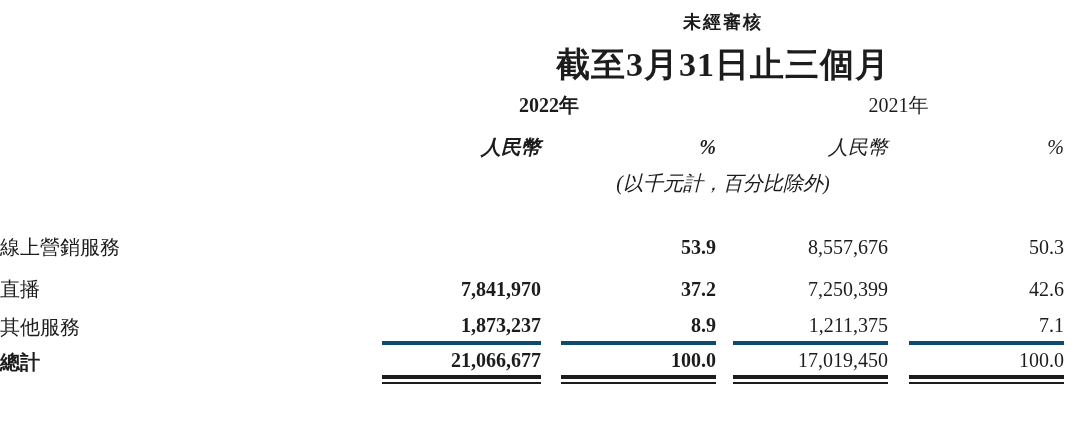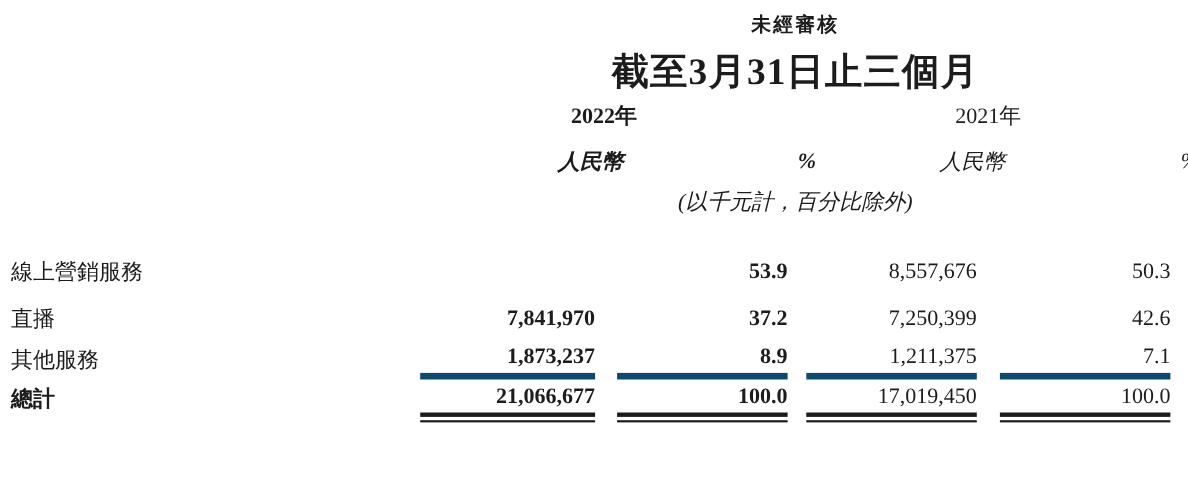--- a/index.html
+++ b/index.html
@@ -8,42 +8,42 @@
     width:1080px; height:444px;
     font-family:"Liberation Serif","DejaVu Serif",serif;
     color:#1c1c1c; overflow:hidden;
   }
   .sheet { width:1080px; height:444px; background:#fff; }
   .row {
     display:grid;
     grid-template-columns:382px 159px 20px 155px 17px 155px 21px 155px;
   }
   .cell { display:flex; align-items:center; font-size:20px; }
-  .cl { grid-column:1; justify-content:flex-start; padding-left:10px; }
+  .cl { grid-column:1; justify-content:flex-start; }
   .c1 { grid-column:2; }
   .c2 { grid-column:4; }
   .c3 { grid-column:6; }
   .c4 { grid-column:8; }
   .num { justify-content:flex-end; text-align:right; }
   .span-all  { grid-column:2/9; justify-content:center; text-align:center; }
   .span-2022 { grid-column:2/5; justify-content:center; text-align:center; }
   .span-2021 { grid-column:6/9; justify-content:center; text-align:center; }
   .b  { font-weight:bold; }
   .i  { font-style:italic; }
   .r-title    { margin-top:6px;  height:32px; }
   .r-title .cell { font-size:18px; letter-spacing:2px; }
   .r-subtitle { margin-top:4px;  height:34px; }
   .r-subtitle .cell { font-size:34px; letter-spacing:1px; }
   .r-years    { margin-top:14px; height:30px; }
-  .r-cols     { margin-top:12px; height:30px;padding-left:26px; }
+  .r-cols     { margin-top:12px; height:30px; }
   .r-note     { margin-top:5px;  height:32px; }
   .r-data1    { margin-top:28px; height:41px; }
   .r-data2    { height:42px; }
   .r-data3    { height:35px; }
-  .r-data3 .num { border-bottom:6px solid #0c4a6e; }
+  .r-data3 .num { border-bottom:4px solid #0c4a6e; }
   .r-total    { height:34px; }
   .r-total .num {
     border-bottom:4px solid #1c1c1c;
     position:relative;
   }
   .r-total .num::after {
     content:""; position:absolute; left:0; right:0;
     bottom:-9px; height:2px; background:#1c1c1c;
   }
 </style>

